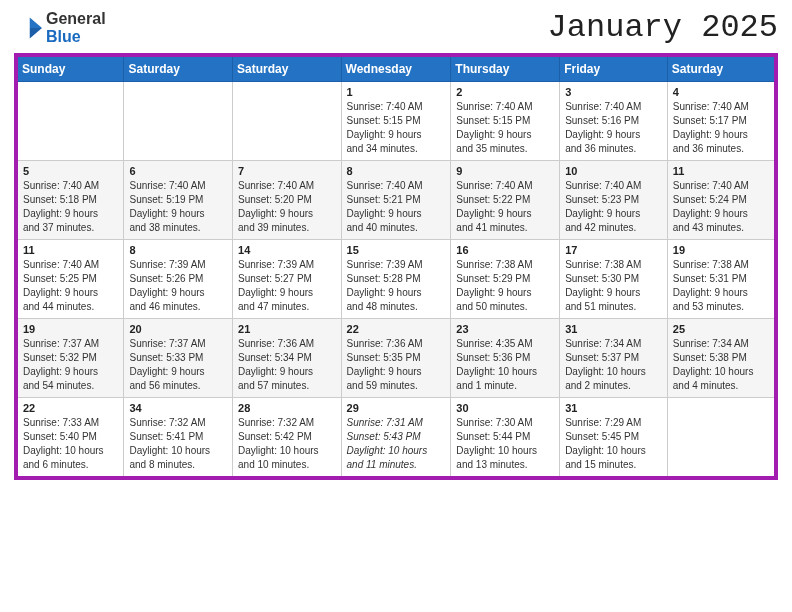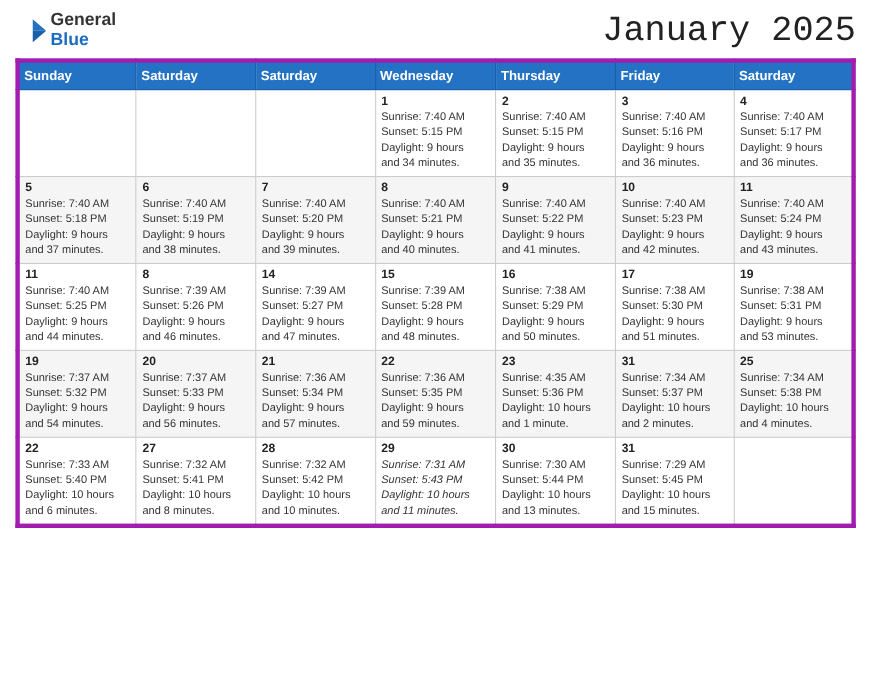--- a/index.html
+++ b/index.html
@@ -327,21 +327,21 @@
         </tr>
         <tr>
           <td>
             <span class="day-number">22</span>
             <div class="day-info" style="white-space: pre-line;">Sunrise: 7:33 AM
 Sunset: 5:40 PM
 Daylight: 10 hours
 and 6 minutes.</div>
           </td>
           <td>
-            <span class="day-number">27</span>
+            <span class="day-number">34</span>
             <div class="day-info" style="white-space: pre-line;">Sunrise: 7:32 AM
 Sunset: 5:41 PM
 Daylight: 10 hours
 and 8 minutes.</div>
           </td>
           <td>
             <span class="day-number">28</span>
             <div class="day-info" style="white-space: pre-line;">Sunrise: 7:32 AM
 Sunset: 5:42 PM
 Daylight: 10 hours

